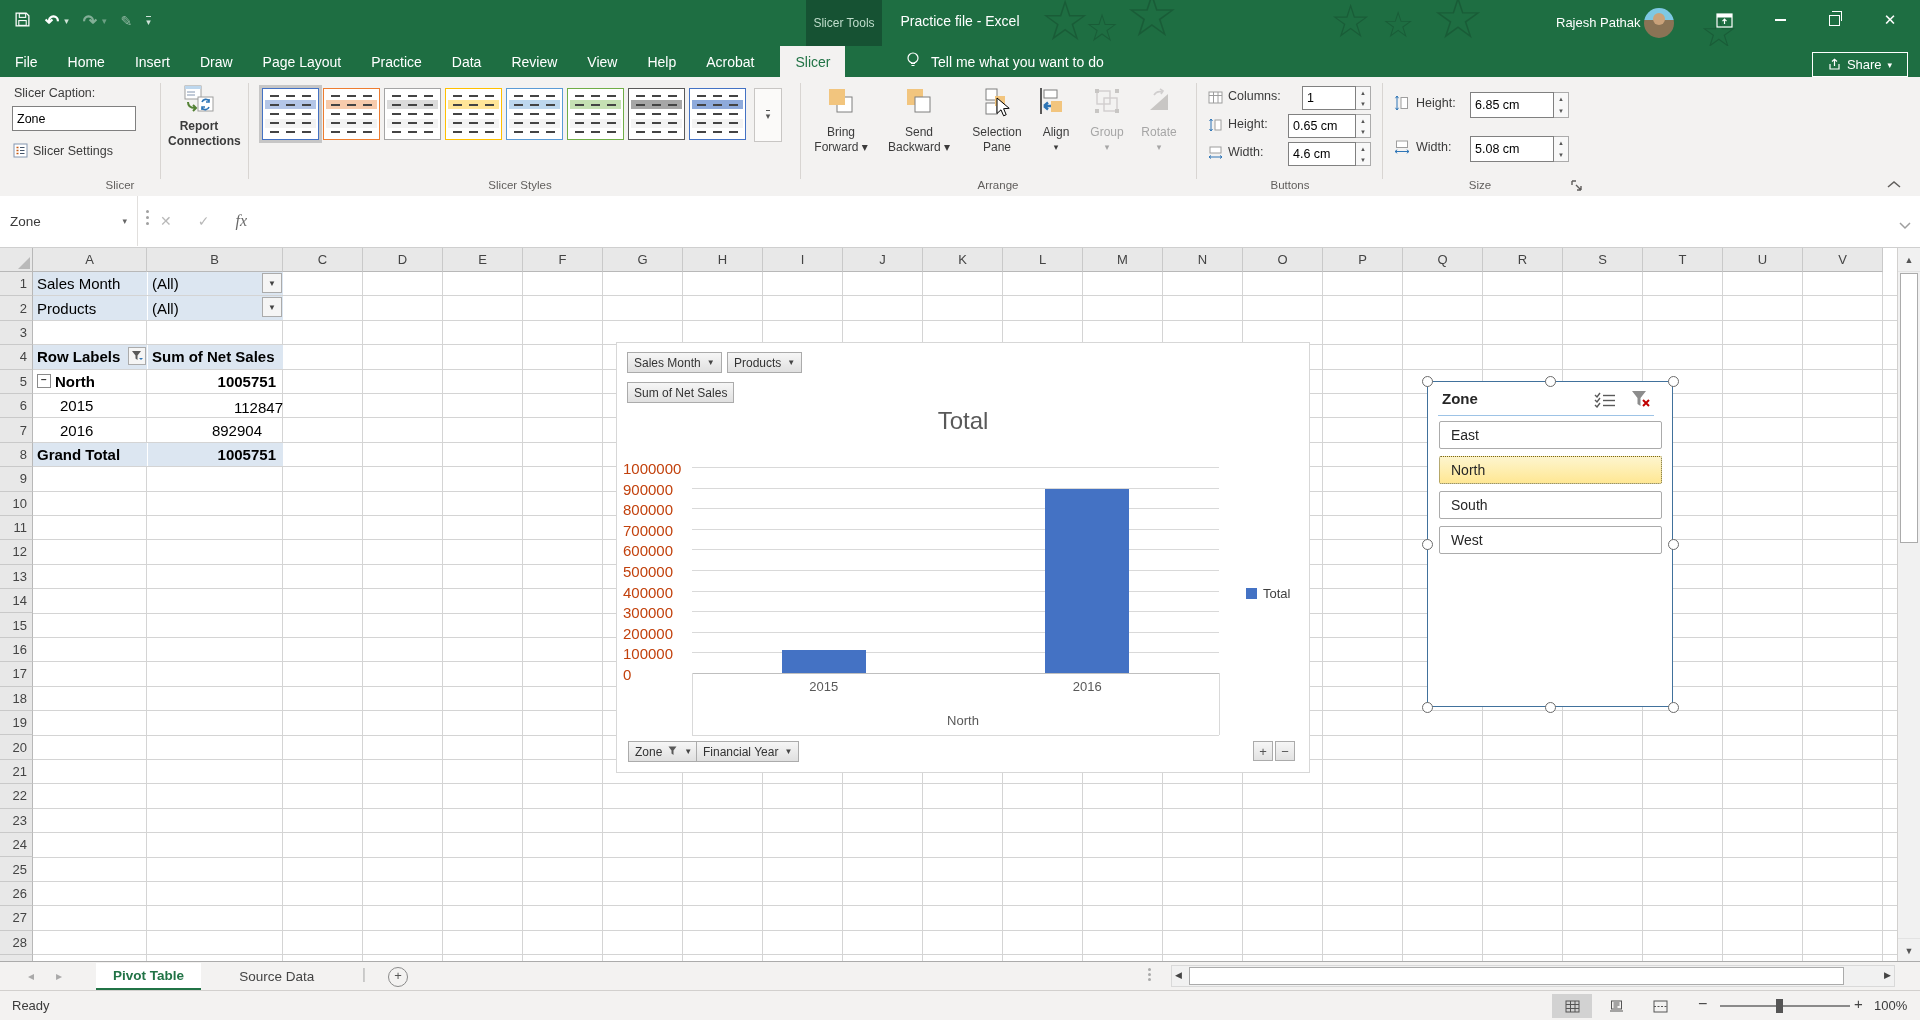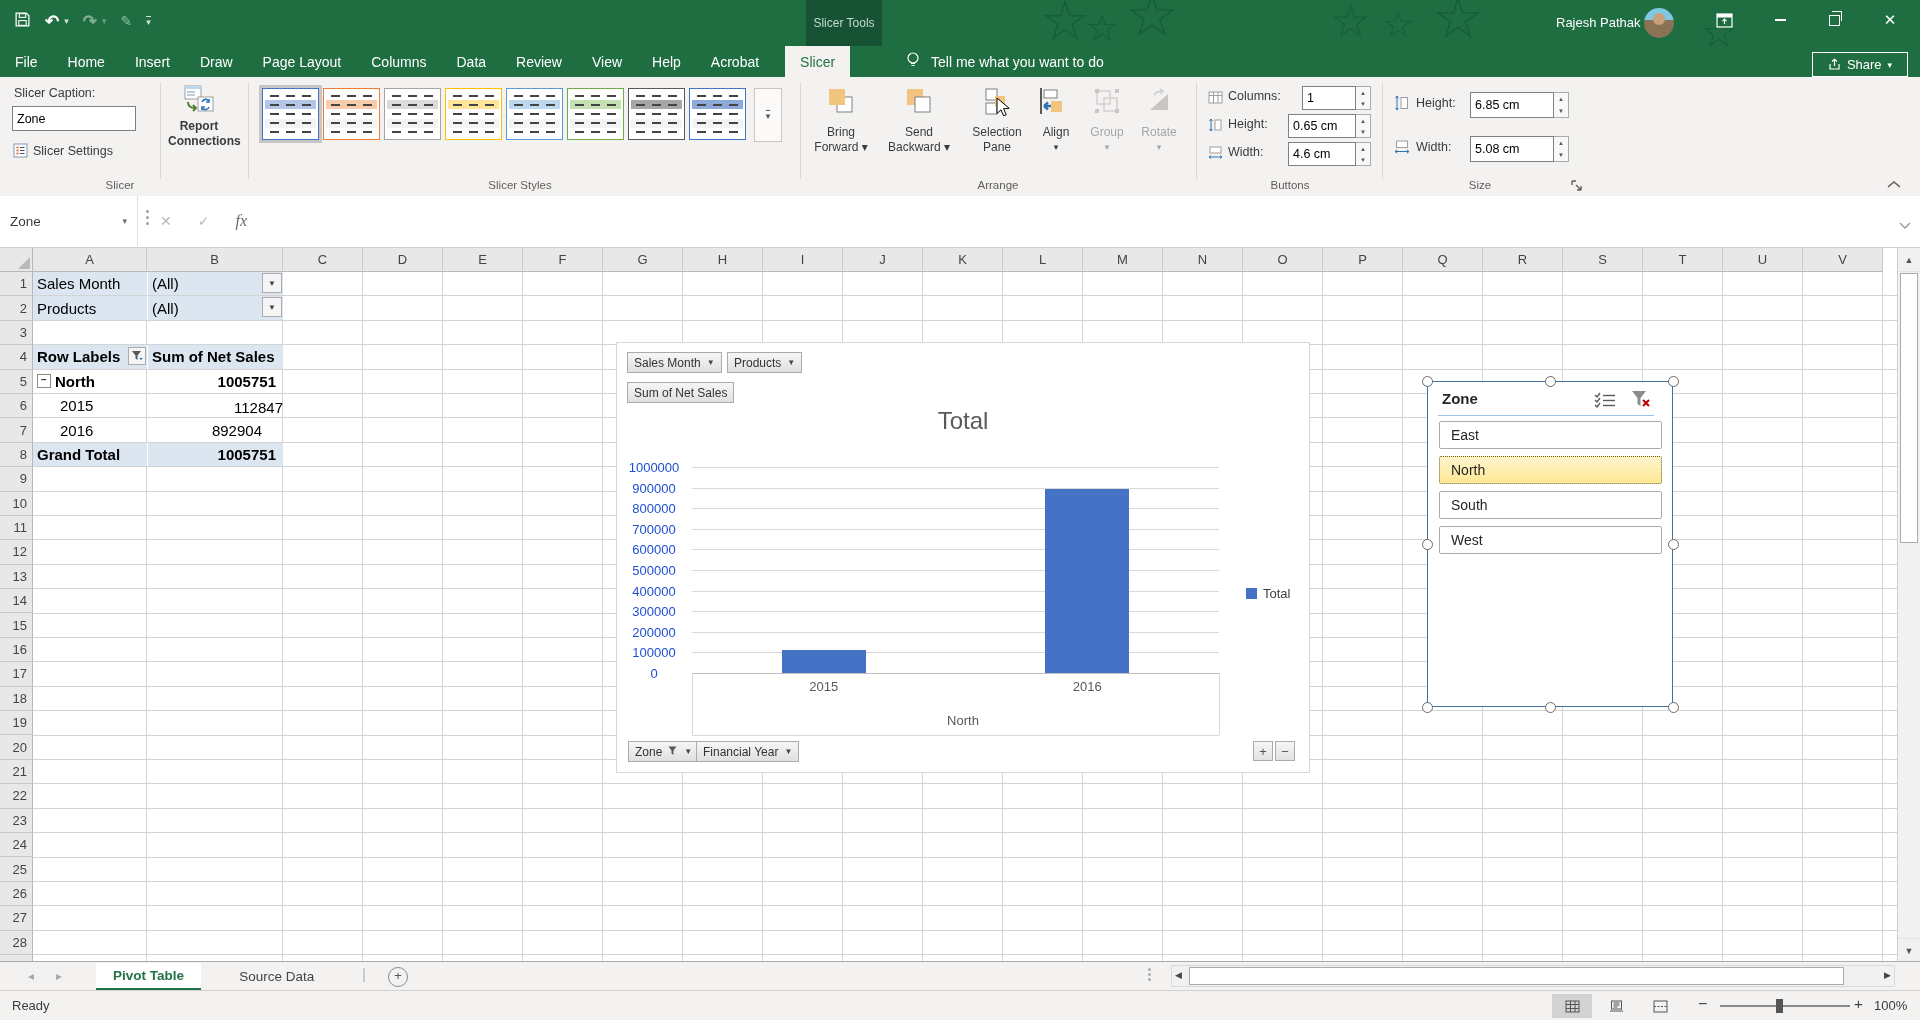--- a/index.html
+++ b/index.html
@@ -72,21 +72,21 @@
          display:flex;align-items:center;justify-content:center;font-size:8px;color:#444;}
   .expbox{width:12px;height:12px;border:1px solid #8a8a8a;background:#fff;font-size:10px;line-height:10px;
           text-align:center;color:#333;margin-right:4px;flex:none;}
   
   .chart{left:616px;top:342px;width:692px;height:429px;background:#fff;border:1px solid #D7D7D7;z-index:5;}
   .fieldbtn{position:absolute;height:21px;background:linear-gradient(#F6F6F6,#E0E0E0);border:1px solid #ABABAB;
             box-sizing:border-box;font-size:12px;color:#333;display:flex;align-items:center;padding:0 6px;gap:6px;}
   .fieldbtn .da{font-size:8px;color:#444;}
   .ctitle{position:absolute;left:0;width:692px;top:64px;text-align:center;font-size:24px;color:#595959;}
   .gline{position:absolute;left:75px;width:527px;height:1px;background:#D9D9D9;}
-  .ytick{position:absolute;width:62px;text-align:center;font-size:13px;color:#1d4ed8;}
+  .ytick{position:absolute;width:62px;text-align:left;font-size:15px;color:#c2410c;}
   .bar{position:absolute;background:#4472C4;}
   .cat{position:absolute;width:90px;text-align:center;font-size:13px;color:#595959;}
   .axl{position:absolute;background:#BFBFBF;}
   .legend{position:absolute;left:629px;top:243px;display:flex;align-items:center;gap:6px;font-size:13px;color:#404040;}
   .legsq{width:11px;height:11px;background:#4472C4;}
   .pmbtn{position:absolute;width:20px;height:20px;border:1px solid #ABABAB;background:linear-gradient(#F6F6F6,#E2E2E2);
          box-sizing:border-box;display:flex;align-items:center;justify-content:center;font-size:13px;color:#555;}
   
   .slicer{left:1427px;top:381px;width:246px;height:326px;background:#fff;border:1px solid #41719C;
           box-sizing:border-box;z-index:6;}
@@ -132,20 +132,21 @@
           </svg>
       </span>
       <span style="color:#fff;font-size:17px;font-weight:bold;">↶</span>
       <span class="chev">▾</span>
       <span style="color:rgba(255,255,255,.45);font-size:17px;font-weight:bold;">↷</span>
       <span class="chev" style="color:rgba(255,255,255,.35)">▾</span>
       <span style="color:rgba(255,255,255,.5);font-size:14px;">✎</span>
       <span style="color:#cfe3d8;font-size:9px;border-top:1px solid #cfe3d8;">▾</span>
     </div>
     <div class="ctxblock">Slicer Tools</div>
+    <div class="doktitle">Practice file  -  Excel</div>
     <div class="username">Rajesh Pathak</div>
     <div class="avatar"></div>
     <div class="winbtn" style="left:1702px;">
       <svg width="17" height="15" viewBox="0 0 17 15">
           <rect x="1" y="1" width="15" height="13" fill="none" stroke="#fff" stroke-width="1.2"></rect>
           <rect x="1" y="1" width="15" height="3.5" fill="#fff"></rect>
           <path d="M8.5 11V6.5 M6.5 8.2l2-2 2 2" stroke="#fff" stroke-width="1.2" fill="none"></path>
         </svg>
     </div>
     <div class="winbtn" style="left:1758px;">
@@ -157,21 +158,21 @@
     <div class="winbtn" style="left:1868px;font-size:15px;">✕</div>
   </div>
 
   <div class="abs tabrow">
     <div id="ribbon-tabs" style="display:flex;">
         <div class="rtab">File</div>
         <div class="rtab">Home</div>
         <div class="rtab">Insert</div>
         <div class="rtab">Draw</div>
         <div class="rtab">Page Layout</div>
-        <div class="rtab">Columns</div>
+        <div class="rtab">Practice</div>
         <div class="rtab">Data</div>
         <div class="rtab">Review</div>
         <div class="rtab">View</div>
         <div class="rtab">Help</div>
         <div class="rtab">Acrobat</div>
         <div class="rtab active">Slicer</div>
       </div>
   </div>
   <div class="tellme">
     <span>

